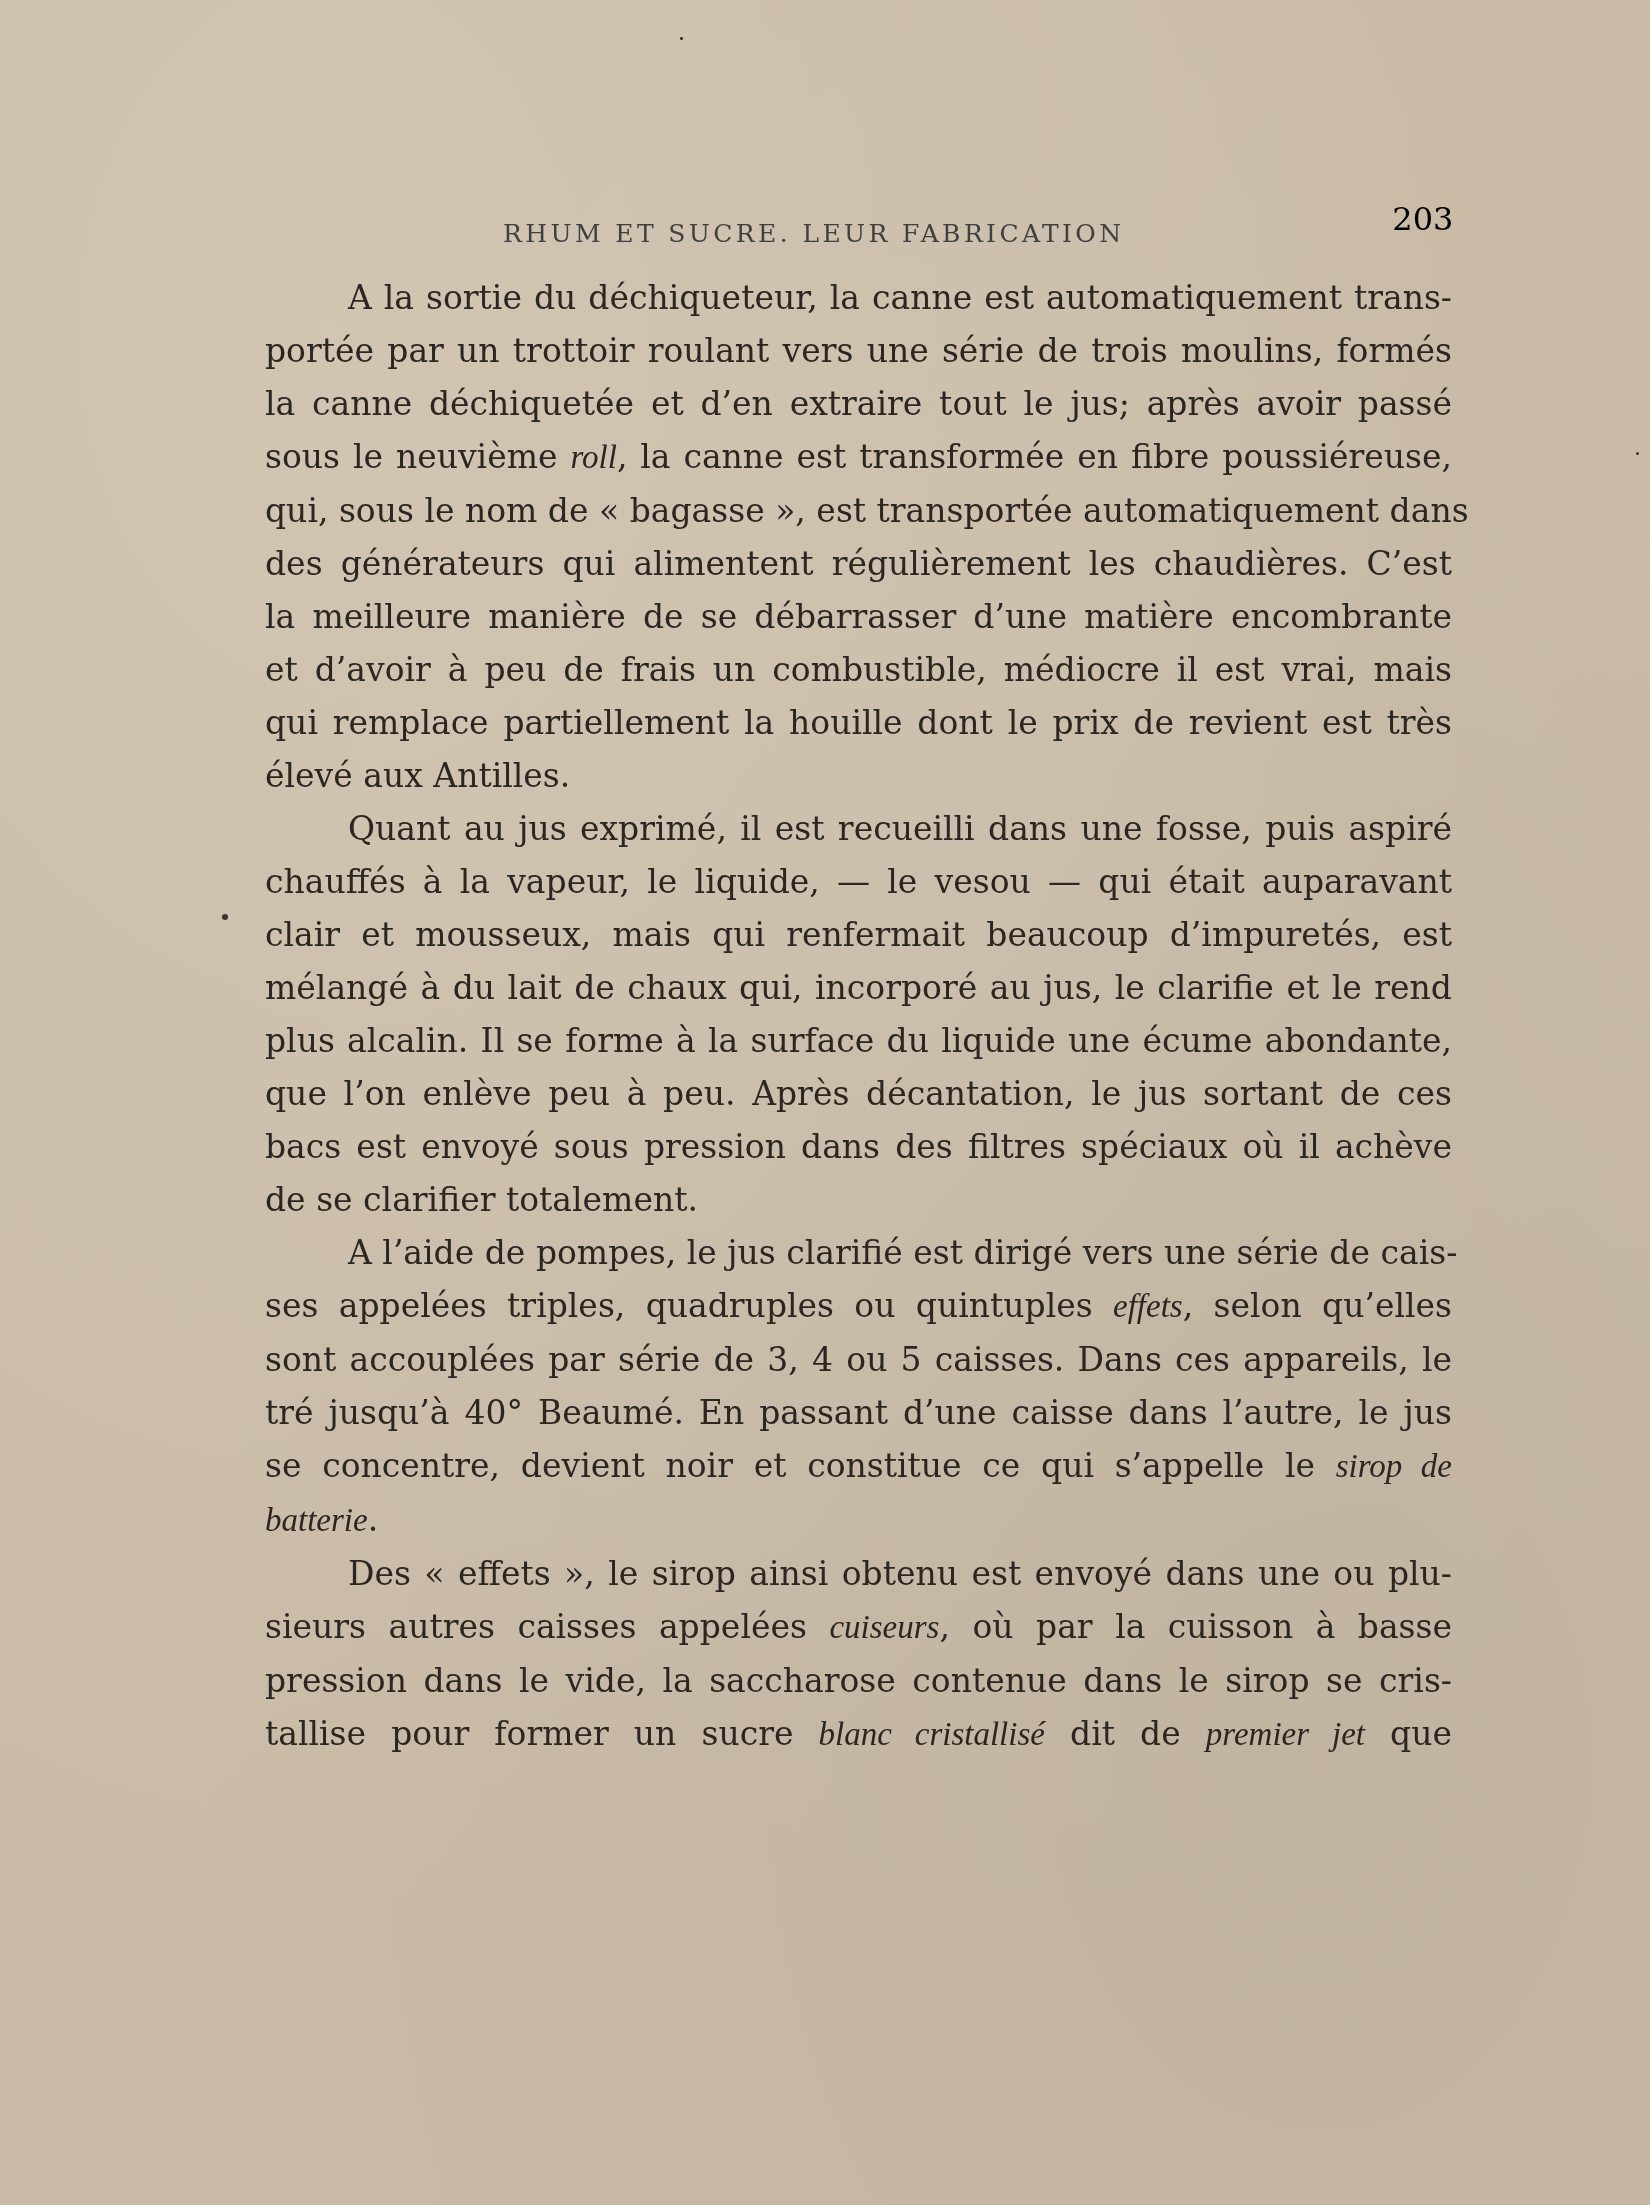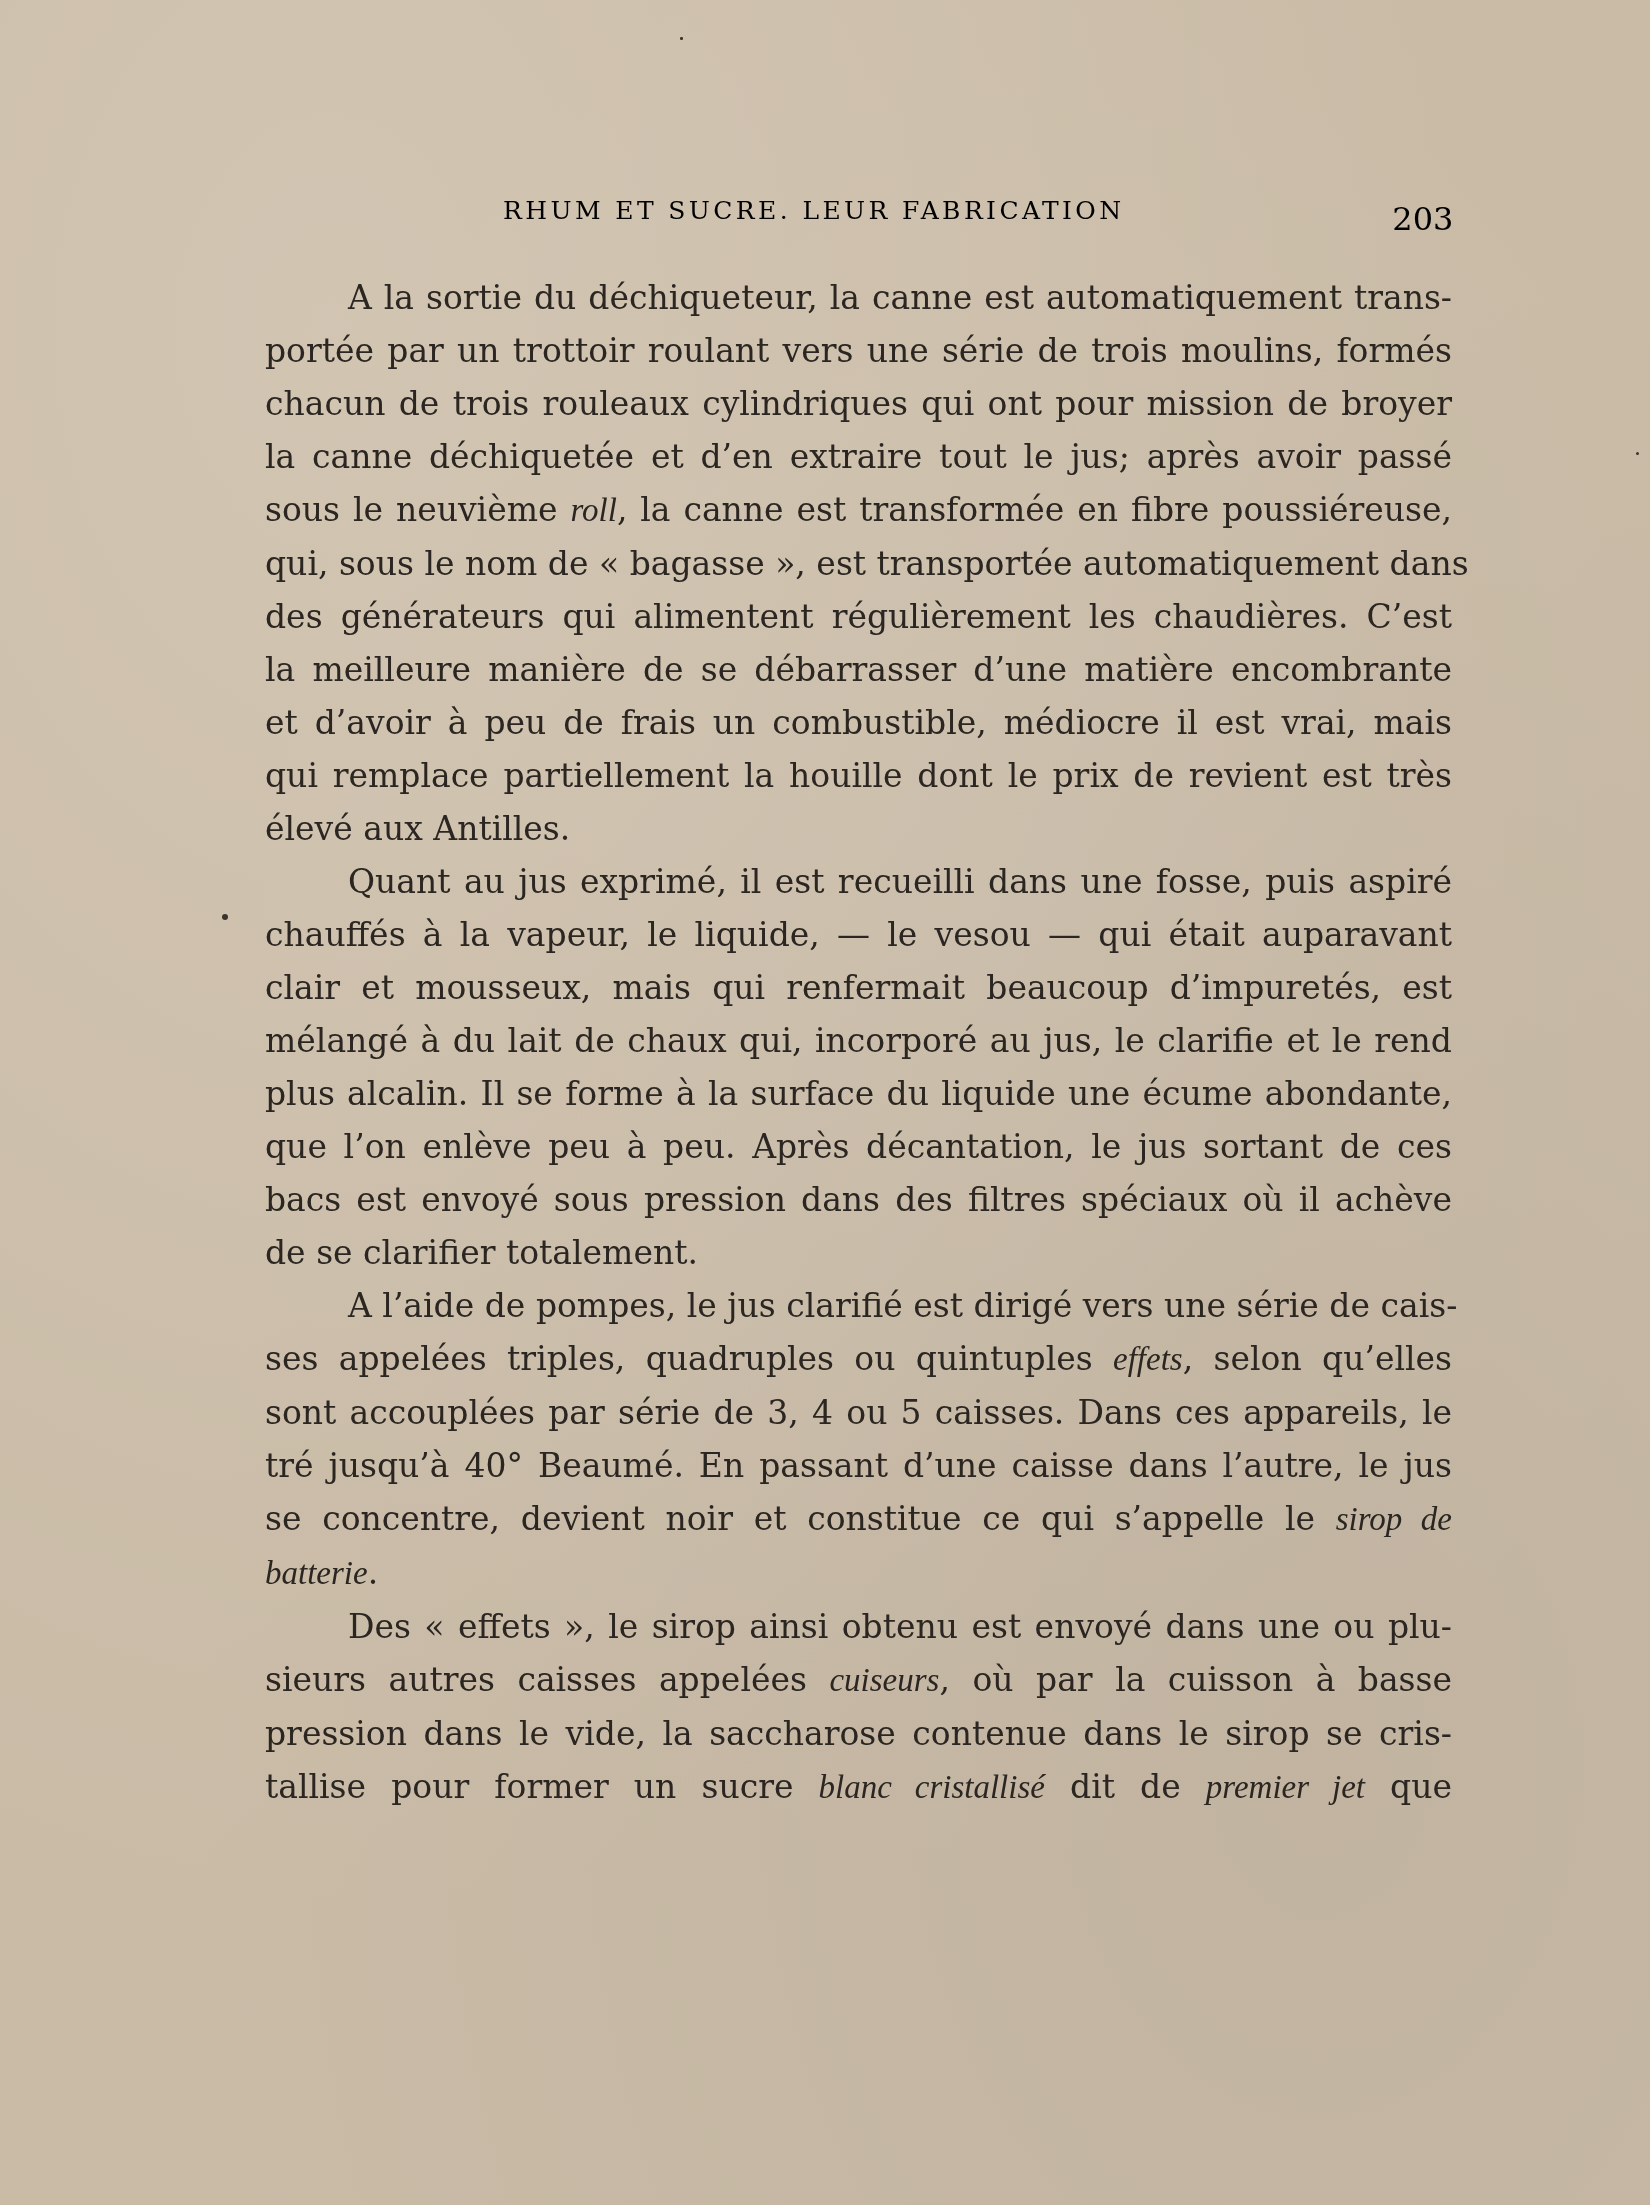--- a/index.html
+++ b/index.html
@@ -25,24 +25,24 @@
     top: 196px;
     width: 1235px;
   }
   .running-head {
     position: relative;
     height: 47px;
   }
   .running-title {
     position: absolute;
     left: 286px;
-    top: 0;
+    top: 23px;
     font-size: 25px;
     letter-spacing: 3.4px;
-    color: #000000;
+    color: #404040;
   }
   .page-number {
     position: absolute;
     right: -1.4px;
     top: 4px;
     font-size: 32px;
     color: #000000;
   }
   .body-text {
     margin-top: 28px;
@@ -83,21 +83,20 @@
 
 <div class="page">
   <div class="running-head">
     <span class="running-title">RHUM ET SUCRE. LEUR FABRICATION</span>
     <span class="page-number">203</span>
   </div>
   <div class="body-text" id="body-text">
       <p class="para">
         <span class="ln first"><span>A la sortie du déchiqueteur, la canne est automatiquement trans-</span></span>
         <span class="ln"><span>portée par un trottoir roulant vers une série de trois moulins, formés</span></span>
-        <span class="ln"><span>chacun de trois rouleaux cylindriques qui ont pour mission de broyer</span></span>
         <span class="ln"><span>la canne déchiquetée et d’en extraire tout le jus; après avoir passé</span></span>
         <span class="ln"><span>sous le neuvième </span><em>roll</em><span>, la canne est transformée en fibre poussiéreuse,</span></span>
         <span class="ln"><span>qui, sous le nom de « bagasse », est transportée automatiquement dans</span></span>
         <span class="ln"><span>des générateurs qui alimentent régulièrement les chaudières. C’est</span></span>
         <span class="ln"><span>la meilleure manière de se débarrasser d’une matière encombrante</span></span>
         <span class="ln"><span>et d’avoir à peu de frais un combustible, médiocre il est vrai, mais</span></span>
         <span class="ln"><span>qui remplace partiellement la houille dont le prix de revient est très</span></span>
         <span class="ln last"><span>élevé aux Antilles.</span></span>
       </p>
       <p class="para">

